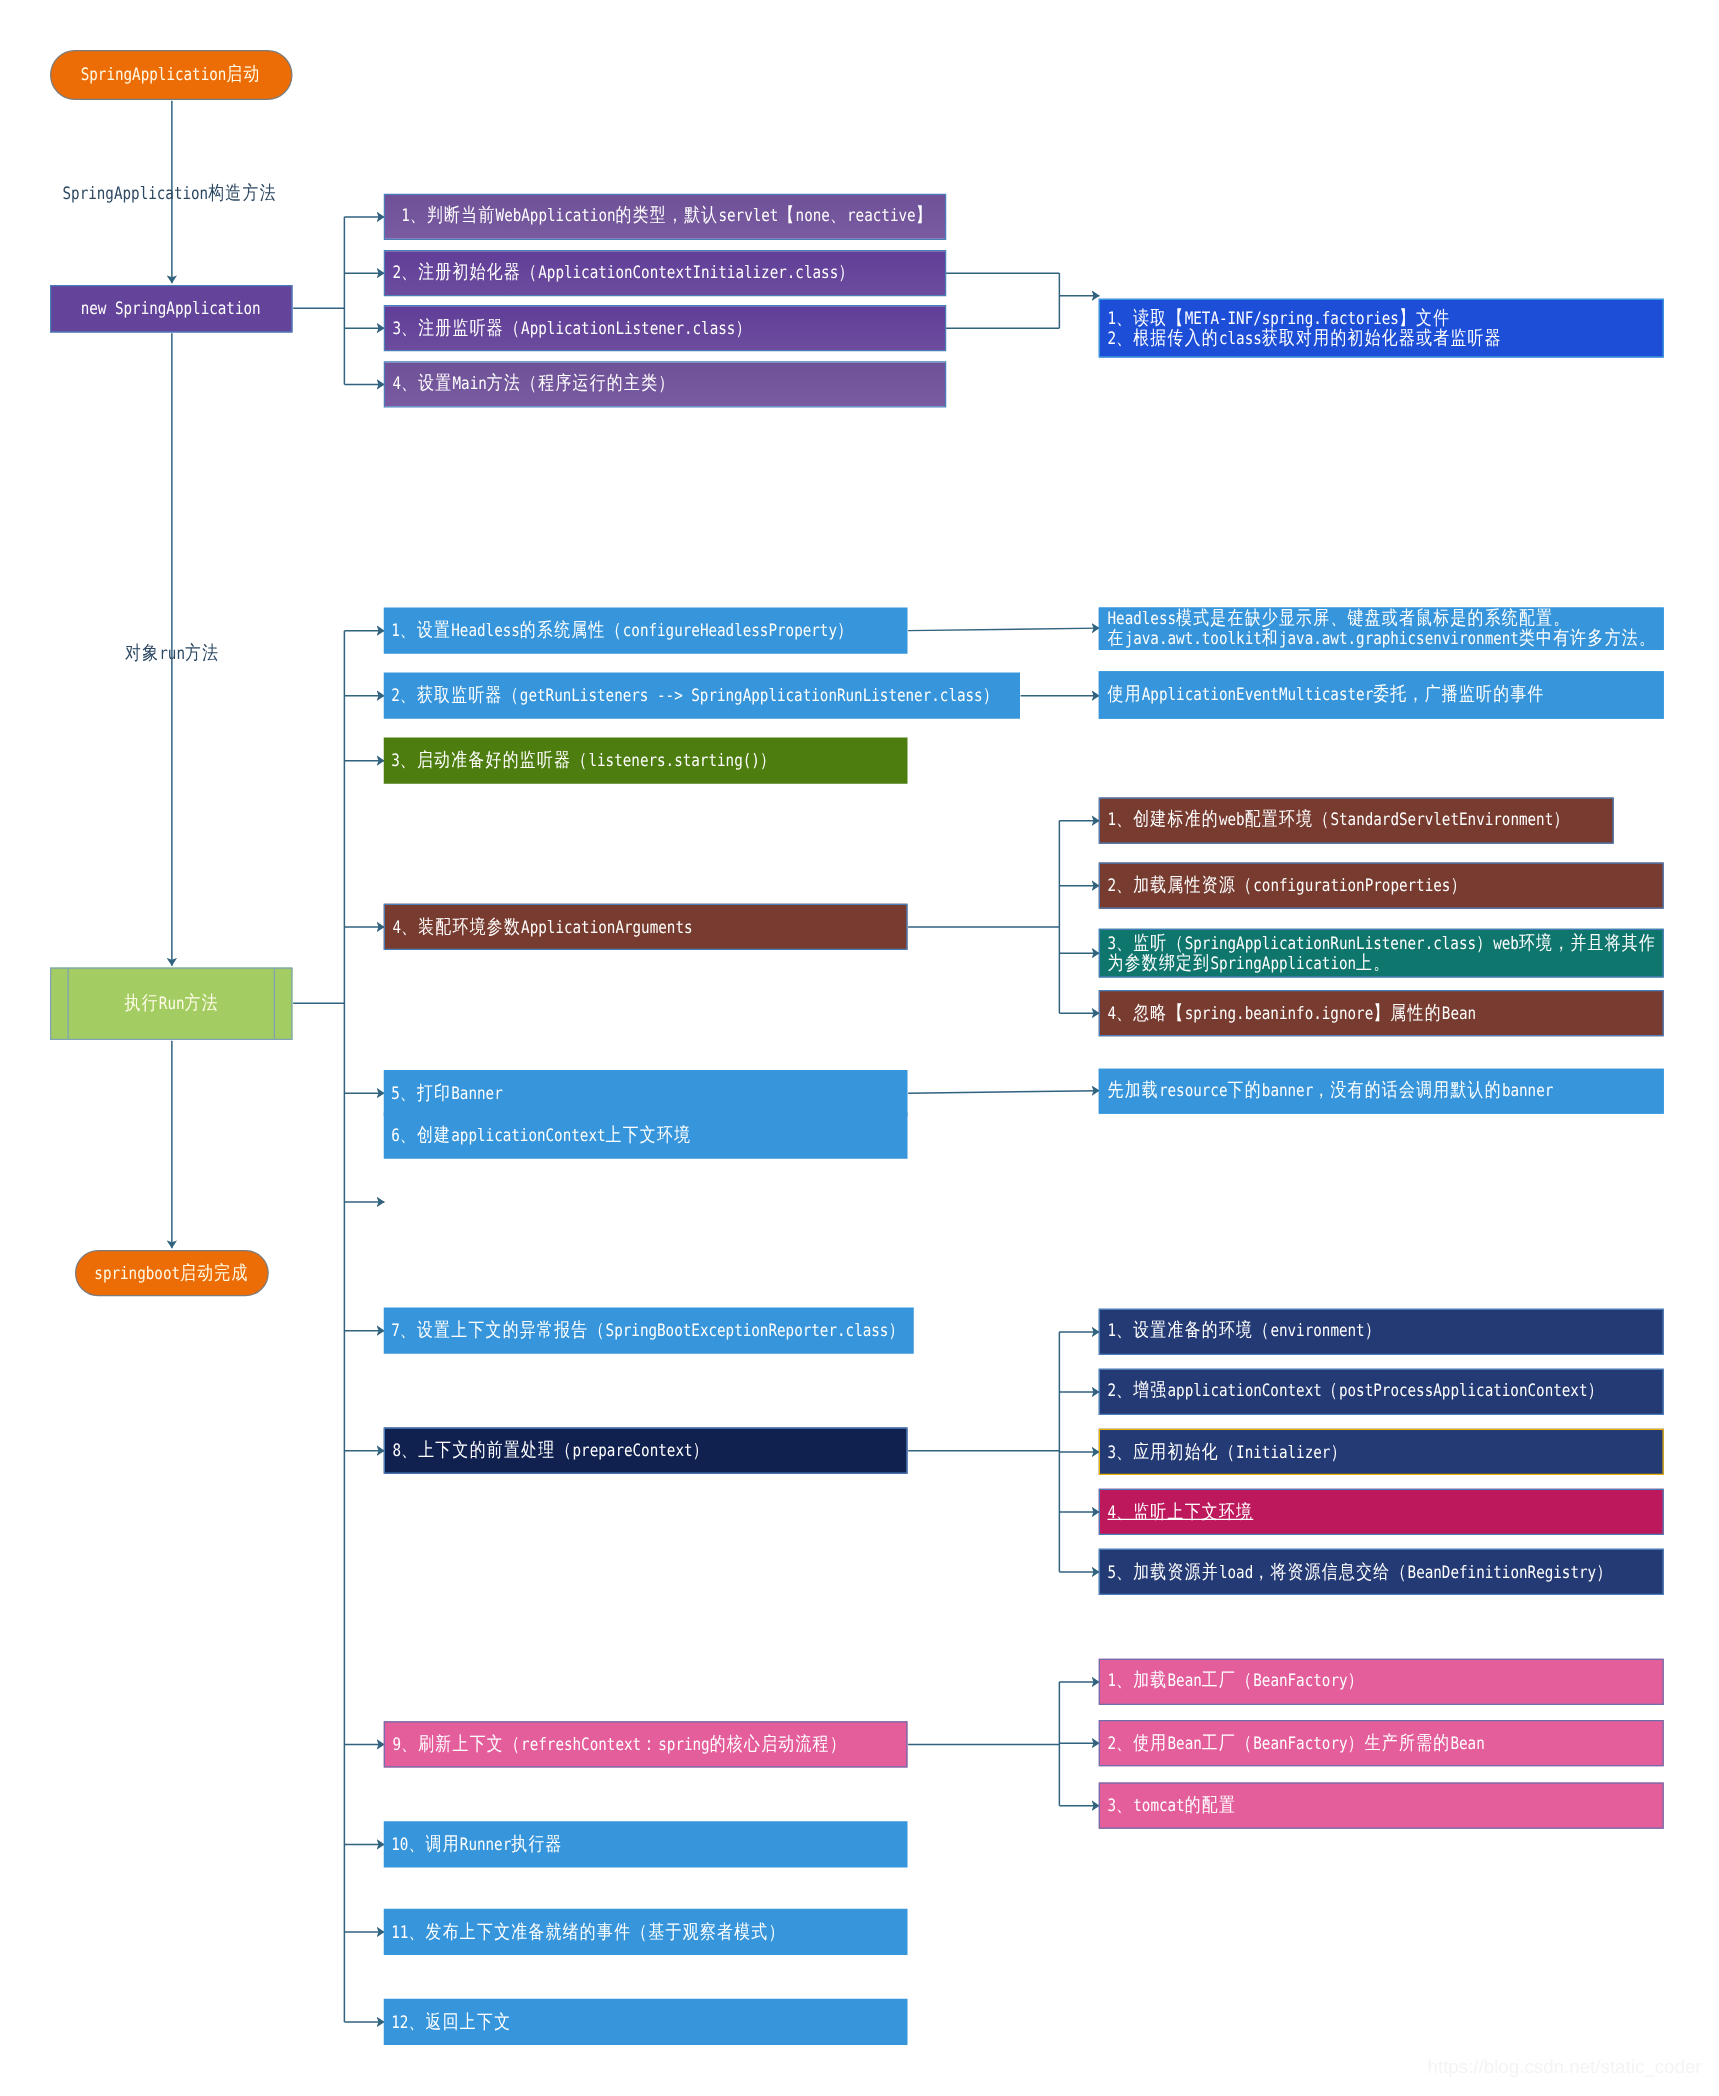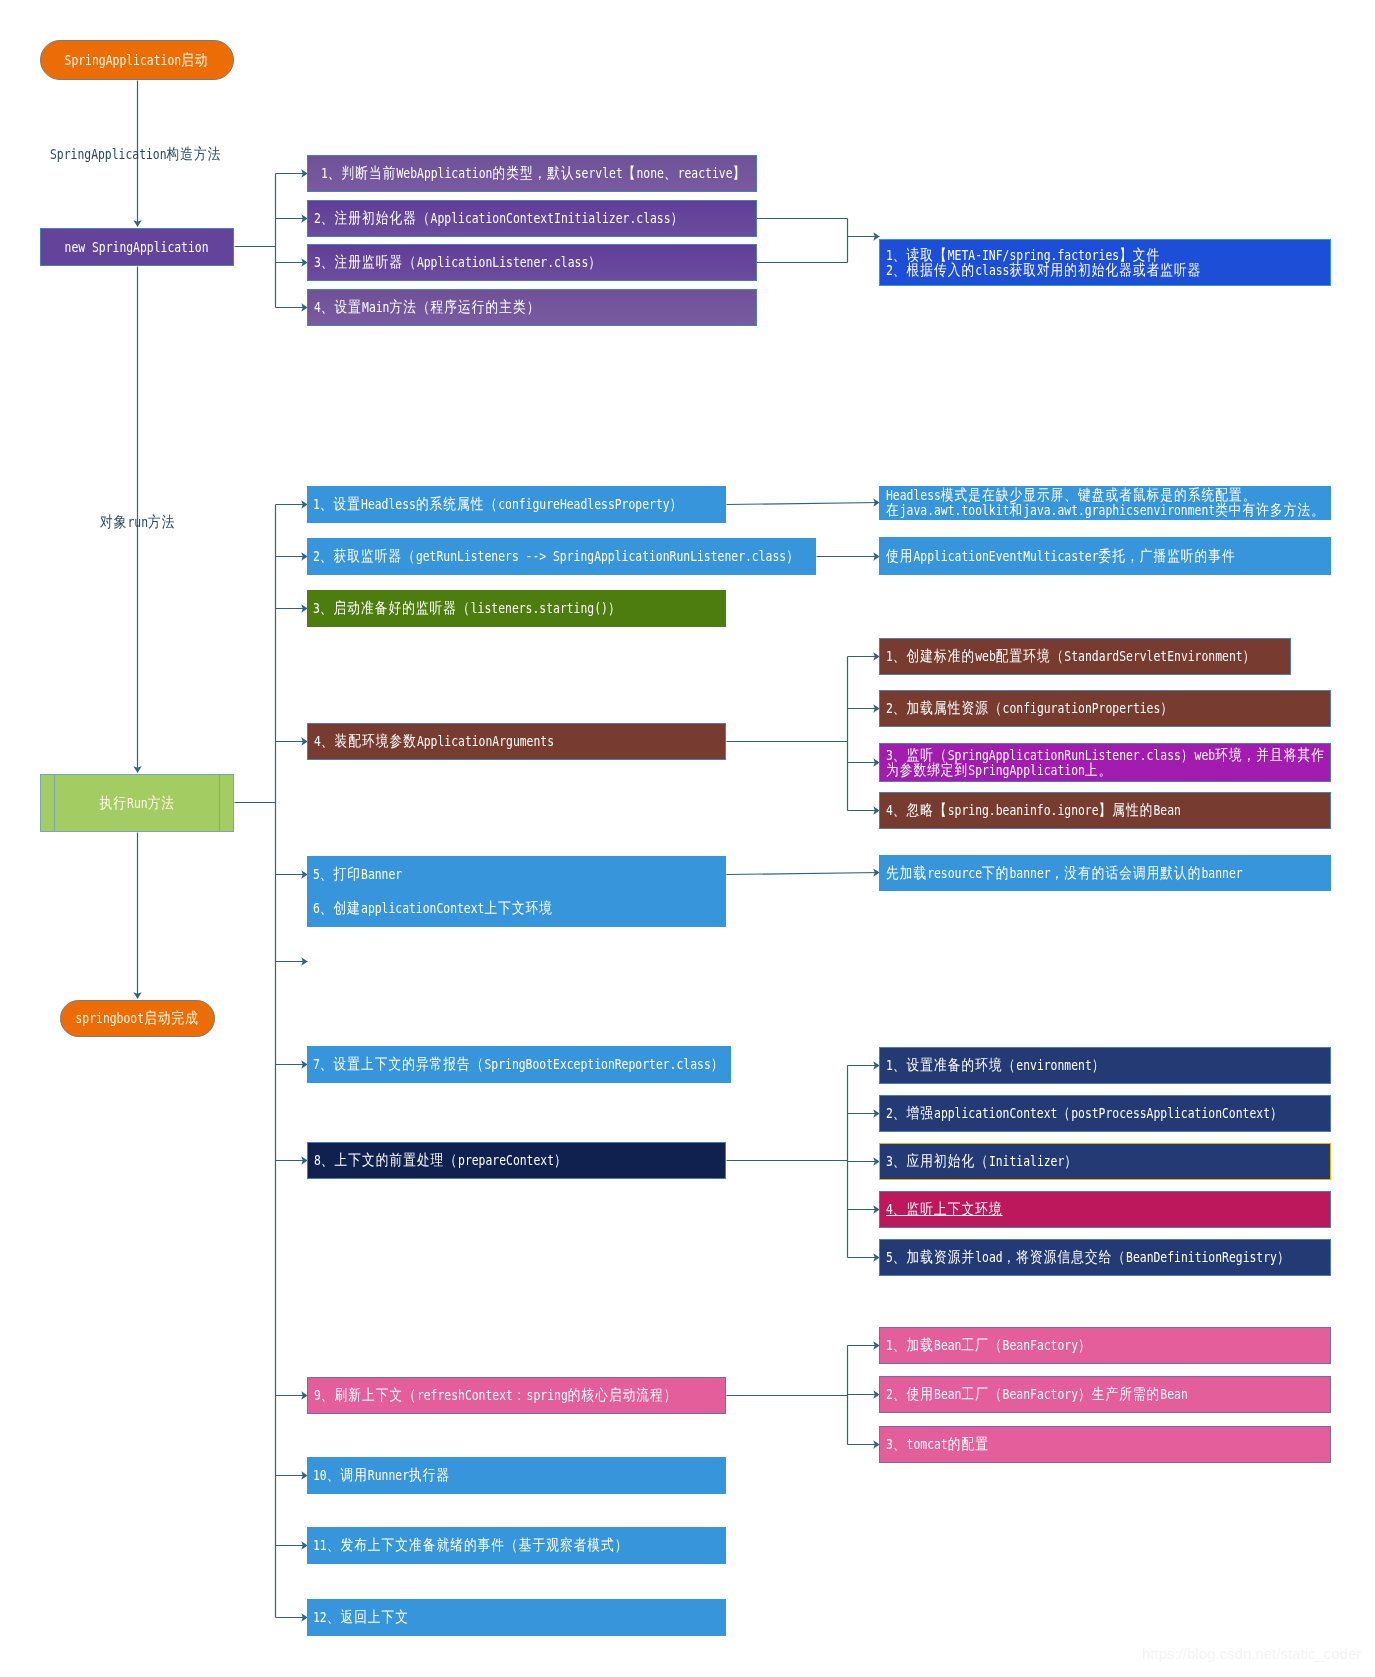--- a/index.html
+++ b/index.html
@@ -153,21 +153,21 @@
 <div class="node" style="left:879px;top:486px;width:452px;height:34px;background:#3796DB;border:1px solid #3796DB;">
       <span class="tx">Headless<span class="w">模式是在缺少显示屏、键盘或者鼠标是的系统配置。</span>
 <span class="w">在</span>java.awt.toolkit<span class="w">和</span>java.awt.graphicsenvironment<span class="w">类中有许多方法。</span></span>
     </div>
 <div class="node" style="left:879px;top:637.5px;width:412px;height:37px;background:#783B2F;border:1px solid #4A7EBB;">
       <span class="tx">1<span class="w">、创建标准的</span>web<span class="w">配置环境（</span>StandardServletEnvironment<span class="w">）</span></span>
     </div>
 <div class="node" style="left:879px;top:690px;width:452px;height:37px;background:#783B2F;border:1px solid #4A7EBB;">
       <span class="tx">2<span class="w">、加载属性资源（</span>configurationProperties<span class="w">）</span></span>
     </div>
-<div class="node" style="left:879px;top:743px;width:452px;height:39px;background:#a21caf;border:1px solid #4A7EBB;align-items:center;">
+<div class="node" style="left:879px;top:743px;width:452px;height:39px;background:#0f766e;border:1px solid #4A7EBB;align-items:center;">
       <span class="tx">3<span class="w">、监听（</span>SpringApplicationRunListener.class<span class="w">）</span>web<span class="w">环境，并且将其作</span>
 <span class="w">为参数绑定到</span>SpringApplication<span class="w">上。</span></span>
     </div>
 <div class="node" style="left:879px;top:792.2px;width:452px;height:37px;background:#783B2F;border:1px solid #4A7EBB;">
       <span class="tx">4<span class="w">、忽略【</span>spring.beaninfo.ignore<span class="w">】属性的</span>Bean</span>
     </div>
 <div class="node" style="left:879px;top:855px;width:452px;height:36px;background:#3796DB;border:1px solid #3796DB;">
       <span class="tx"><span class="w">先加载</span>resource<span class="w">下的</span>banner<span class="w">，没有的话会调用默认的</span>banner</span>
     </div>
 <div class="node" style="left:879px;top:1046.6px;width:452px;height:37px;background:#243A74;border:1px solid #4A7EBB;">

